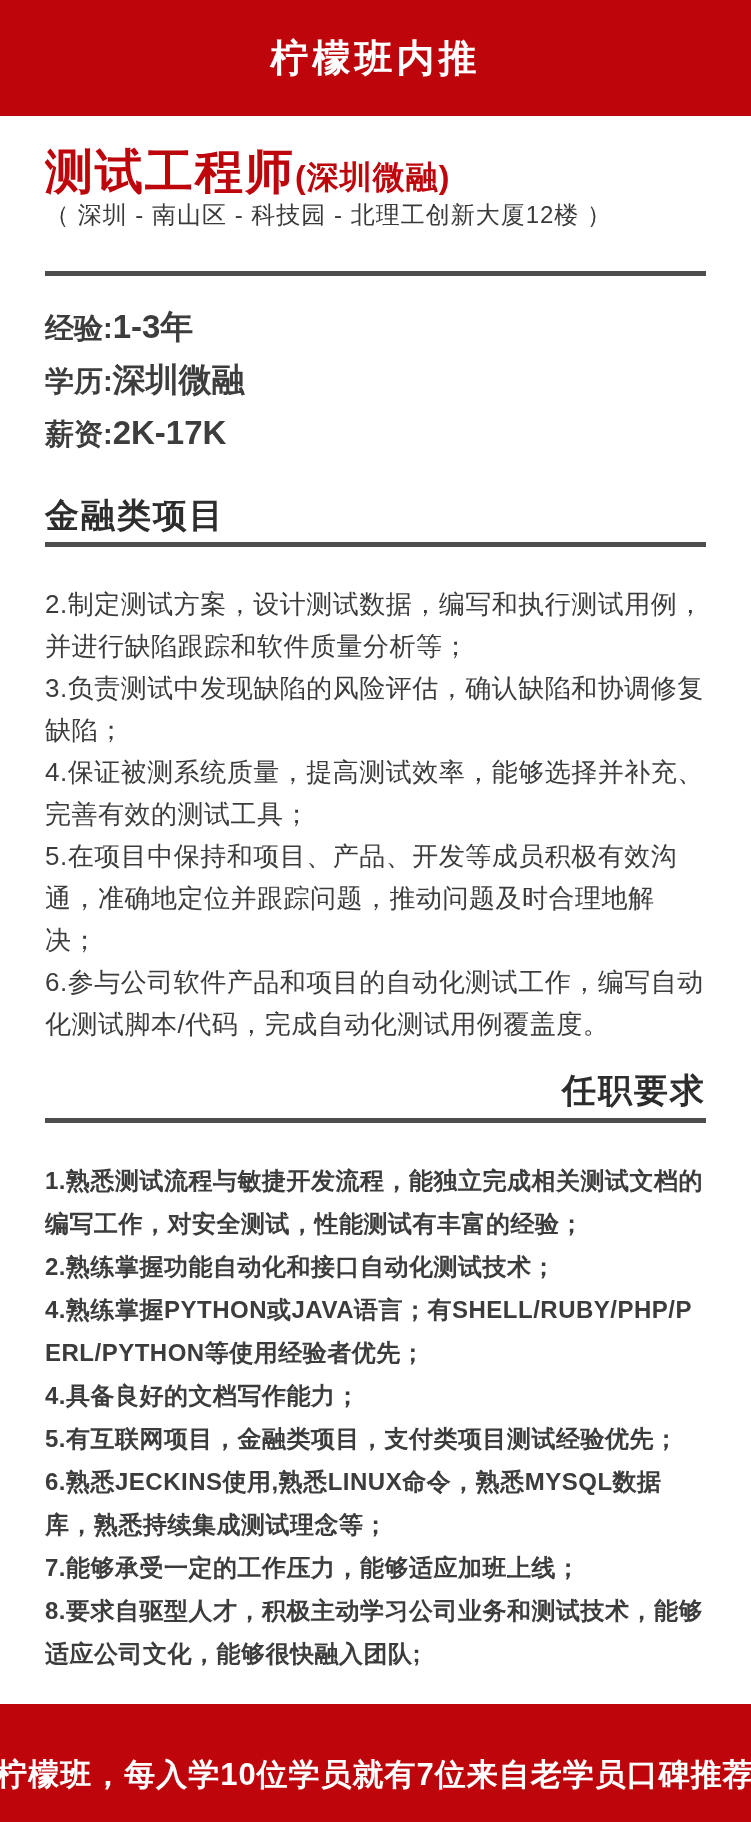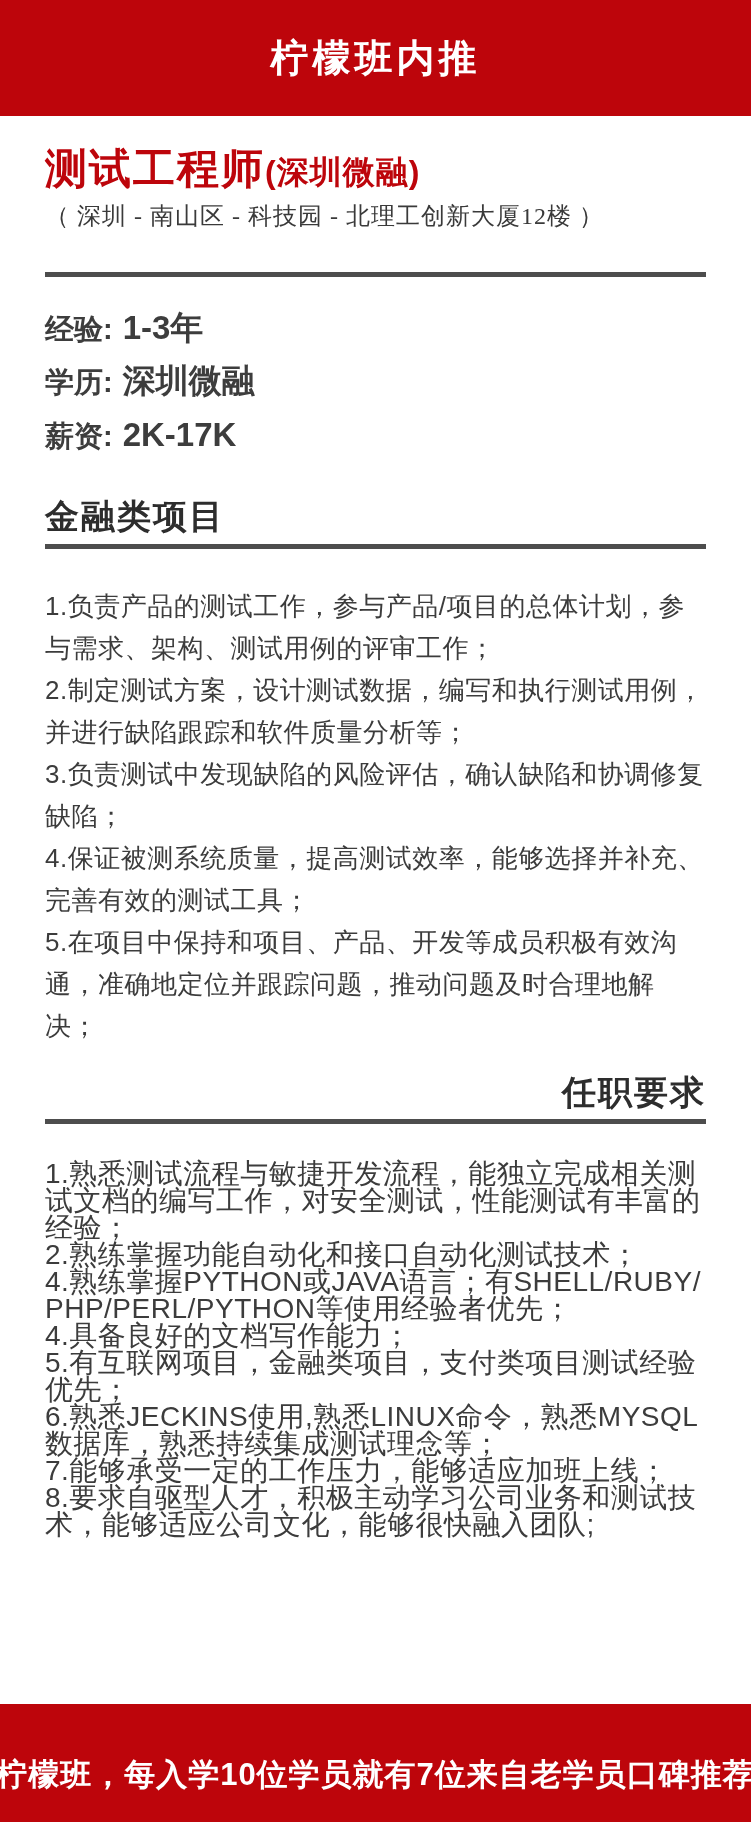--- a/index.html
+++ b/index.html
@@ -33,36 +33,34 @@
   .content {
     padding: 0 45px;
   }
   .job-title {
     margin-top: 30px;
     color: var(--accent);
     line-height: 1.1;
     white-space: nowrap;
   }
   .job-title-main {
-    font-size: 42px;
+    font-size: 48px;
     font-weight: 900;
     letter-spacing: 2px;
   }
   .job-title-suffix {
     font-size: 32px;
     font-weight: 900;
     letter-spacing: 1px;
   }
   .location {
-    margin-top: 8px;
     font-size: 24px;
     color: #3a3a3a;
     font-weight: 500;
     letter-spacing: 1px;
-    font-family: Liberation Serif, serif;
   }
   .divider {
     height: 5px;
     background: var(--divider);
     margin-top: 40px;
   }
   .info-block {
     margin-top: 30px;
   }
   .info-row {
@@ -70,21 +68,20 @@
     color: #3d3d3d;
     line-height: 1.25;
   }
   .info-label {
     font-size: 29px;
     font-weight: 600;
   }
   .info-value {
     font-size: 33px;
     font-weight: 700;
-    margin-left: 10px;
   }
   .section-heading {
     margin-top: 44px;
     font-size: 34px;
     font-weight: 700;
     color: var(--heading);
     letter-spacing: 2px;
     line-height: 1.05;
   }
   .section-heading.second { margin-top: 28px; text-align: right; }
@@ -101,22 +98,23 @@
     color: var(--body-text);
     font-weight: 500;
     word-break: break-all;
     letter-spacing: 0.5px;
   }
   .item-list.responsibilities p {
     font-size: 26px;
     line-height: 42px;
   }
   .item-list.requirements p {
-    font-size: 28px;
-    line-height: 27px;
+    font-size: 24px;
+    line-height: 43px;
+    font-weight: bold;
   }
   .bottom-banner {
     position: absolute;
     left: 0;
     top: 1704px;
     width: 751px;
     height: 141px;
     background: var(--accent);
     display: flex;
     align-items: center;
@@ -156,25 +154,25 @@
     </div>
     <div class="info-row">
       <span class="info-label">薪资:</span><span class="info-value">2K-17K</span>
     </div>
   </div>
 
   <div class="section-heading">金融类项目</div>
   <div class="heading-underline"></div>
 
   <div class="item-list responsibilities">
-    <p>1.负责产品的测试工作，参与产品/项目的总体计划，参与需求、架构、测试用例的评审工作；</p>
     <p>2.制定测试方案，设计测试数据，编写和执行测试用例，并进行缺陷跟踪和软件质量分析等；</p>
     <p>3.负责测试中发现缺陷的风险评估，确认缺陷和协调修复缺陷；</p>
     <p>4.保证被测系统质量，提高测试效率，能够选择并补充、完善有效的测试工具；</p>
     <p>5.在项目中保持和项目、产品、开发等成员积极有效沟通，准确地定位并跟踪问题，推动问题及时合理地解决；</p>
+    <p>6.参与公司软件产品和项目的自动化测试工作，编写自动化测试脚本/代码，完成自动化测试用例覆盖度。</p>
   </div>
 
   <div class="section-heading second">任职要求</div>
   <div class="heading-underline"></div>
 
   <div class="item-list requirements">
     <p>1.熟悉测试流程与敏捷开发流程，能独立完成相关测试文档的编写工作，对安全测试，性能测试有丰富的经验；</p>
     <p>2.熟练掌握功能自动化和接口自动化测试技术；</p>
     <p>4.熟练掌握PYTHON或JAVA语言；有SHELL/RUBY/PHP/PERL/PYTHON等使用经验者优先；</p>
     <p>4.具备良好的文档写作能力；</p>

